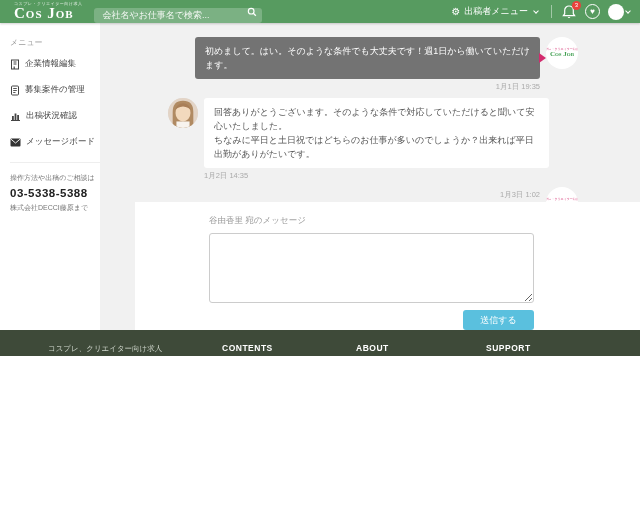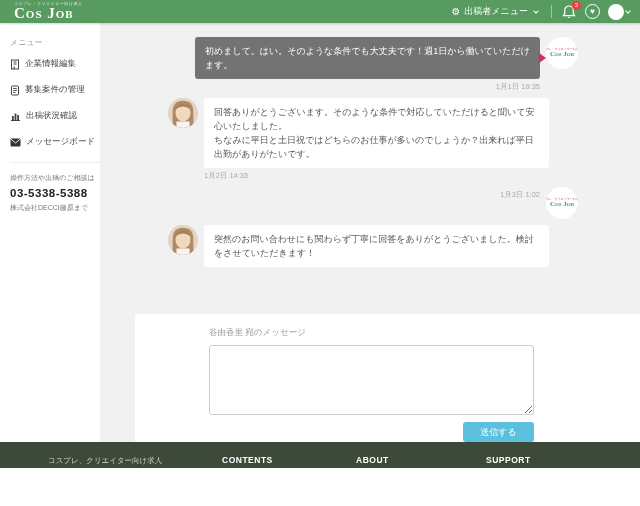--- a/index.html
+++ b/index.html
@@ -1,18 +1,18 @@
 <!DOCTYPE html>
 <html lang="ja"><head>
 <meta charset="utf-8">
 <style>
   * { margin:0; padding:0; box-sizing:border-box; }
   html,body { width:640px; height:506px; overflow:hidden; }
   body { font-family:"Liberation Sans","DejaVu Sans",sans-serif; background:#fff; }
-  .app { width:640px; height:468px; display:flex; flex-direction:column; overflow:hidden; }
+  .app { width:640px; height:356px; display:flex; flex-direction:column; overflow:hidden; }
 
   
   .header { height:23px; background:#579b60; display:flex; align-items:center; flex:0 0 23px;
             padding:0 8px 0 14px; box-shadow:0 1px 2px rgba(0,0,0,.18); position:relative; z-index:5; }
   .logo { display:flex; flex-direction:column; line-height:1; margin-right:12px; cursor:pointer; }
   .logo-tagline { font-size:4px; color:rgba(255,255,255,.85); letter-spacing:.5px; white-space:nowrap; }
   .logo-text { font-family:"Liberation Serif","DejaVu Serif",serif; font-variant:small-caps;
                font-weight:bold; color:#fff; font-size:15px; letter-spacing:1px; white-space:nowrap; }
   .search-wrap { position:relative; width:168px; height:15px; }
   .search-input { width:100%; height:100%; background:rgba(255,255,255,.22); border:none; border-radius:3px;
@@ -88,20 +88,27 @@
 </head>
 <body>
 
 <div class="app">
 
   <div class="header">
     <div class="logo">
       <span class="logo-tagline">コスプレ・クリエイター向け求人</span>
       <span class="logo-text">Cos Job</span>
     </div>
+    <div class="search-wrap">
+      <input class="search-input" type="text" placeholder="会社名やお仕事名で検索..." style="">
+      <svg class="search-icon" viewBox="0 0 12 12">
+        <circle cx="5" cy="5" r="3.4" fill="none" stroke="#fff" stroke-width="1.4"></circle>
+        <line x1="7.6" y1="7.6" x2="10.6" y2="10.6" stroke="#fff" stroke-width="1.6"></line>
+      </svg>
+    </div>
     <div class="header-spacer"></div>
     <div class="pub-menu">
       <span class="gear">⚙</span>
       <span>出稿者メニュー</span>
       <span class="chev"></span>
     </div>
     <div class="hdr-divider"></div>
     <div class="bell-wrap">
       <svg viewBox="0 0 16 16">
         <path d="M8 2a4.3 4.3 0 0 0-4.3 4.3v3.4L2.4 11.6h11.2l-1.3-1.9V6.3A4.3 4.3 0 0 0 8 2z" fill="none" stroke="#fff" stroke-width="1.2"></path>

